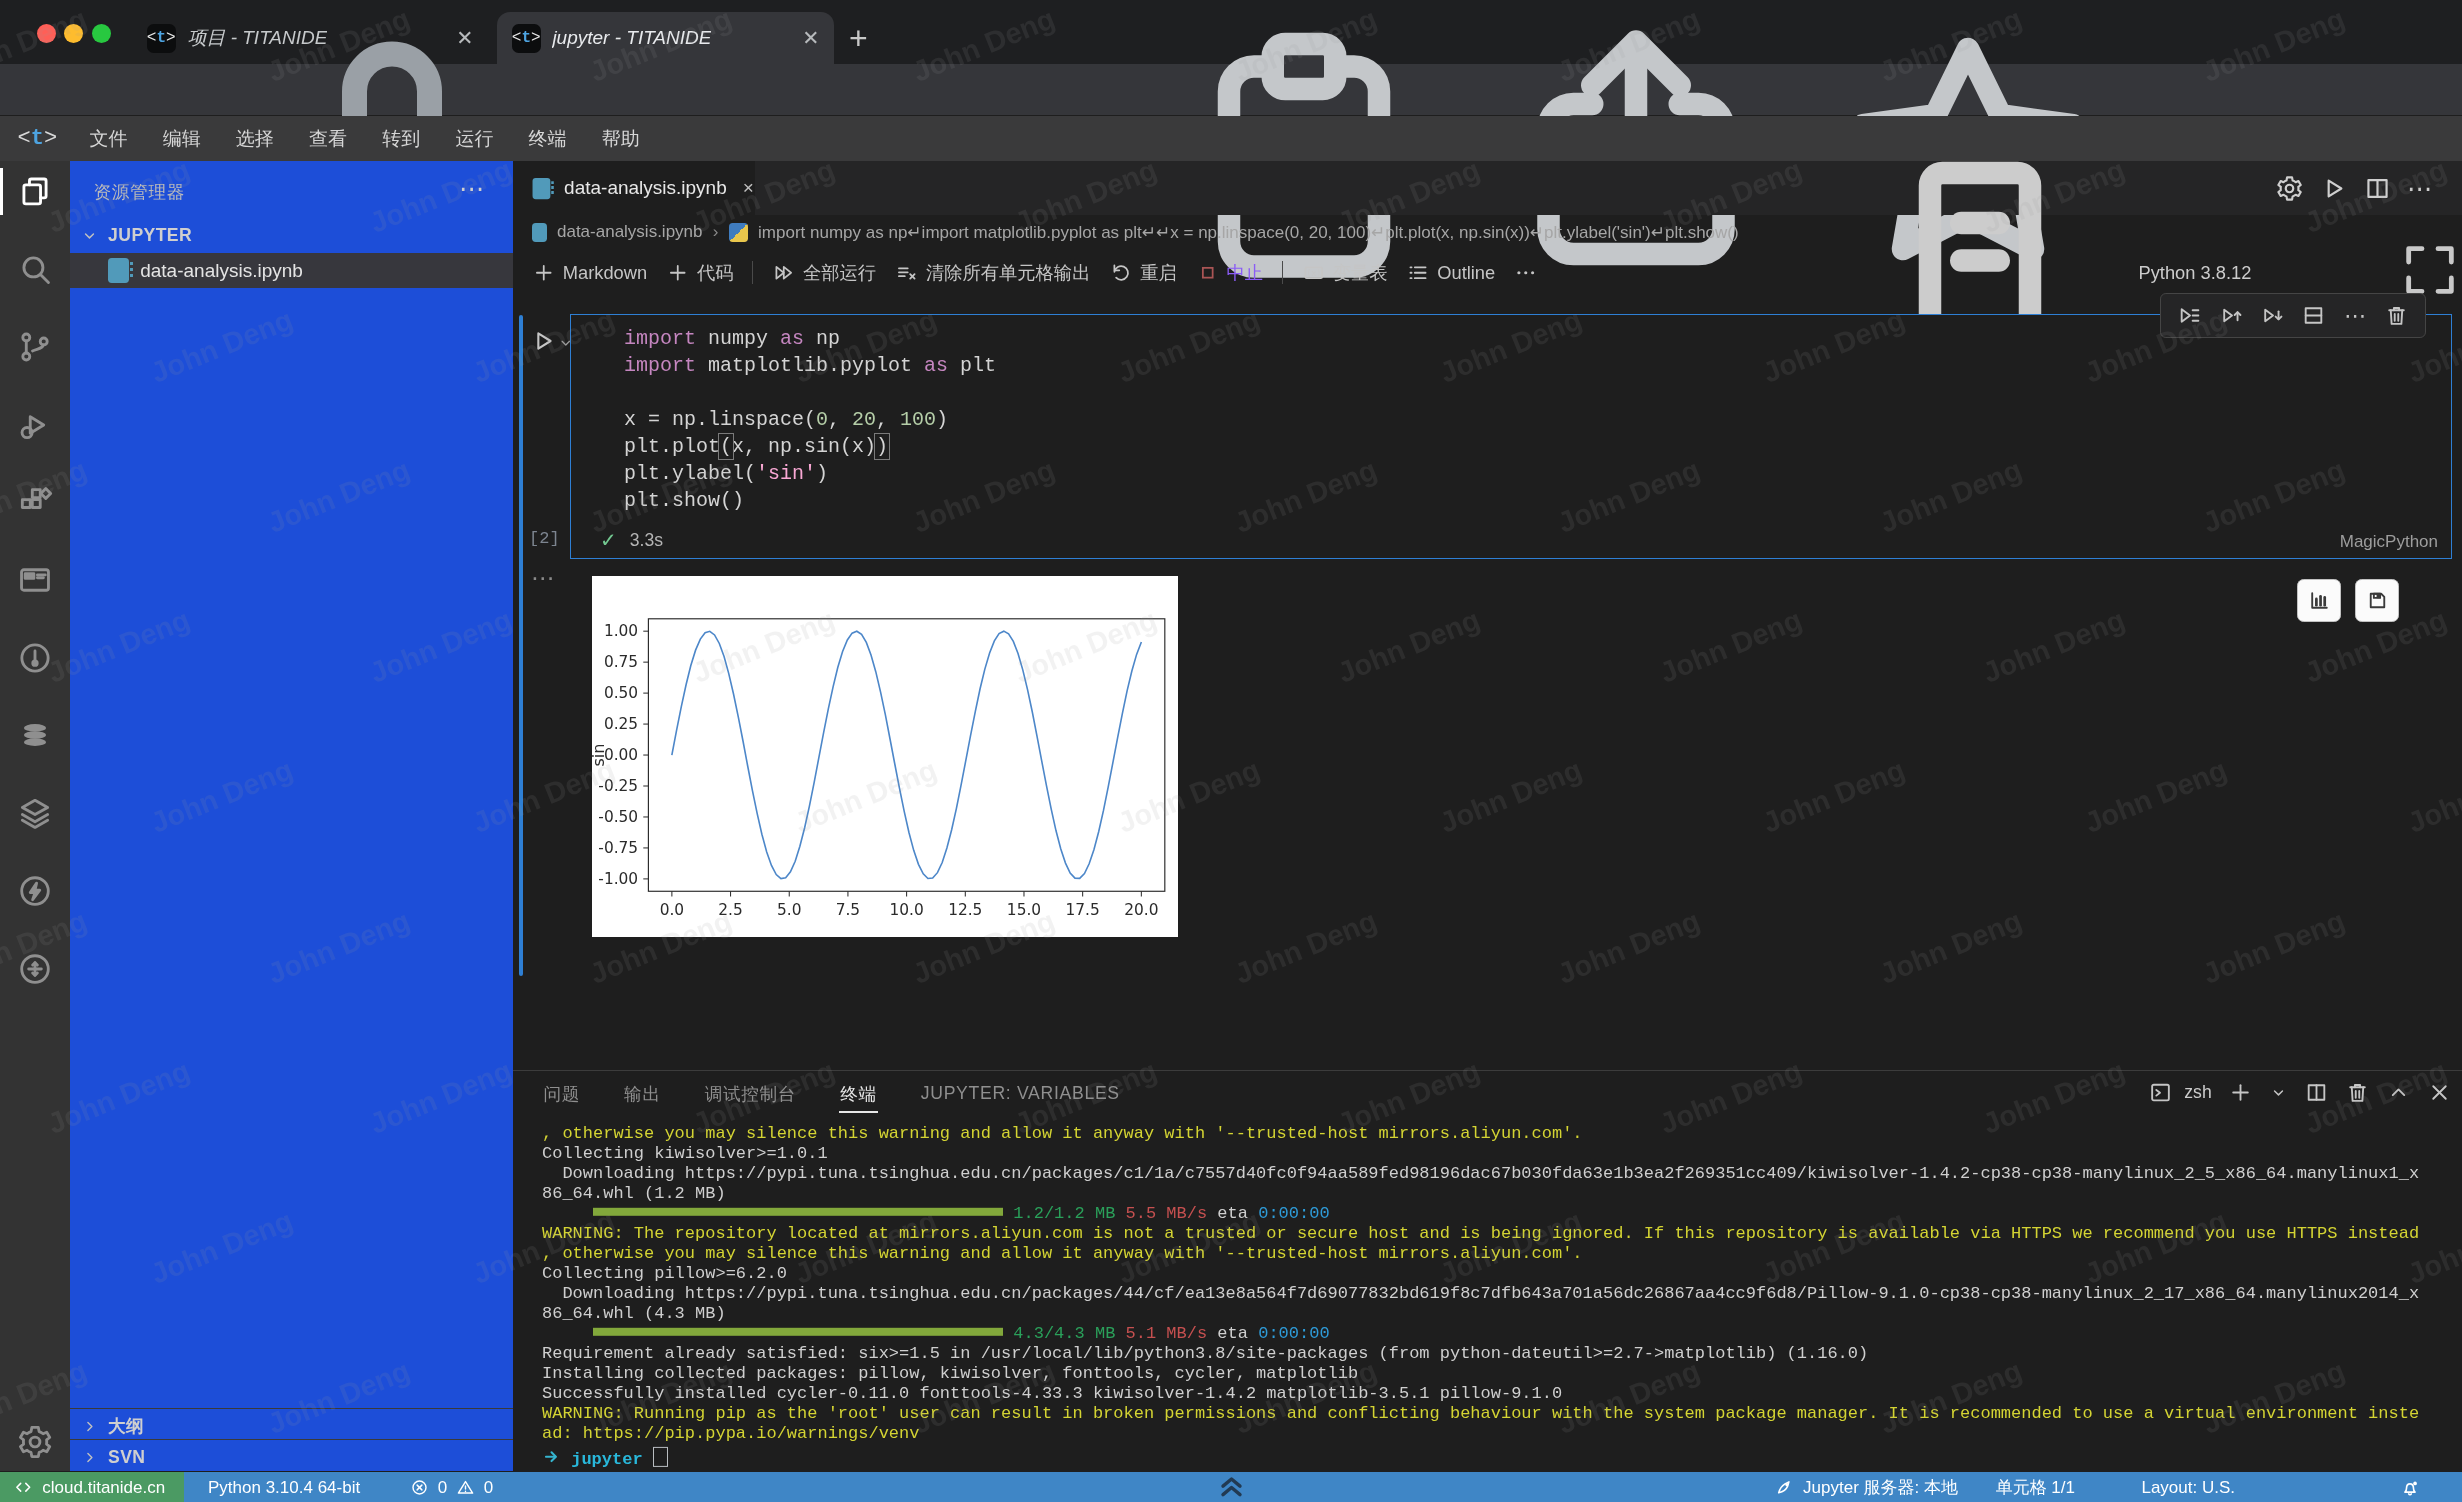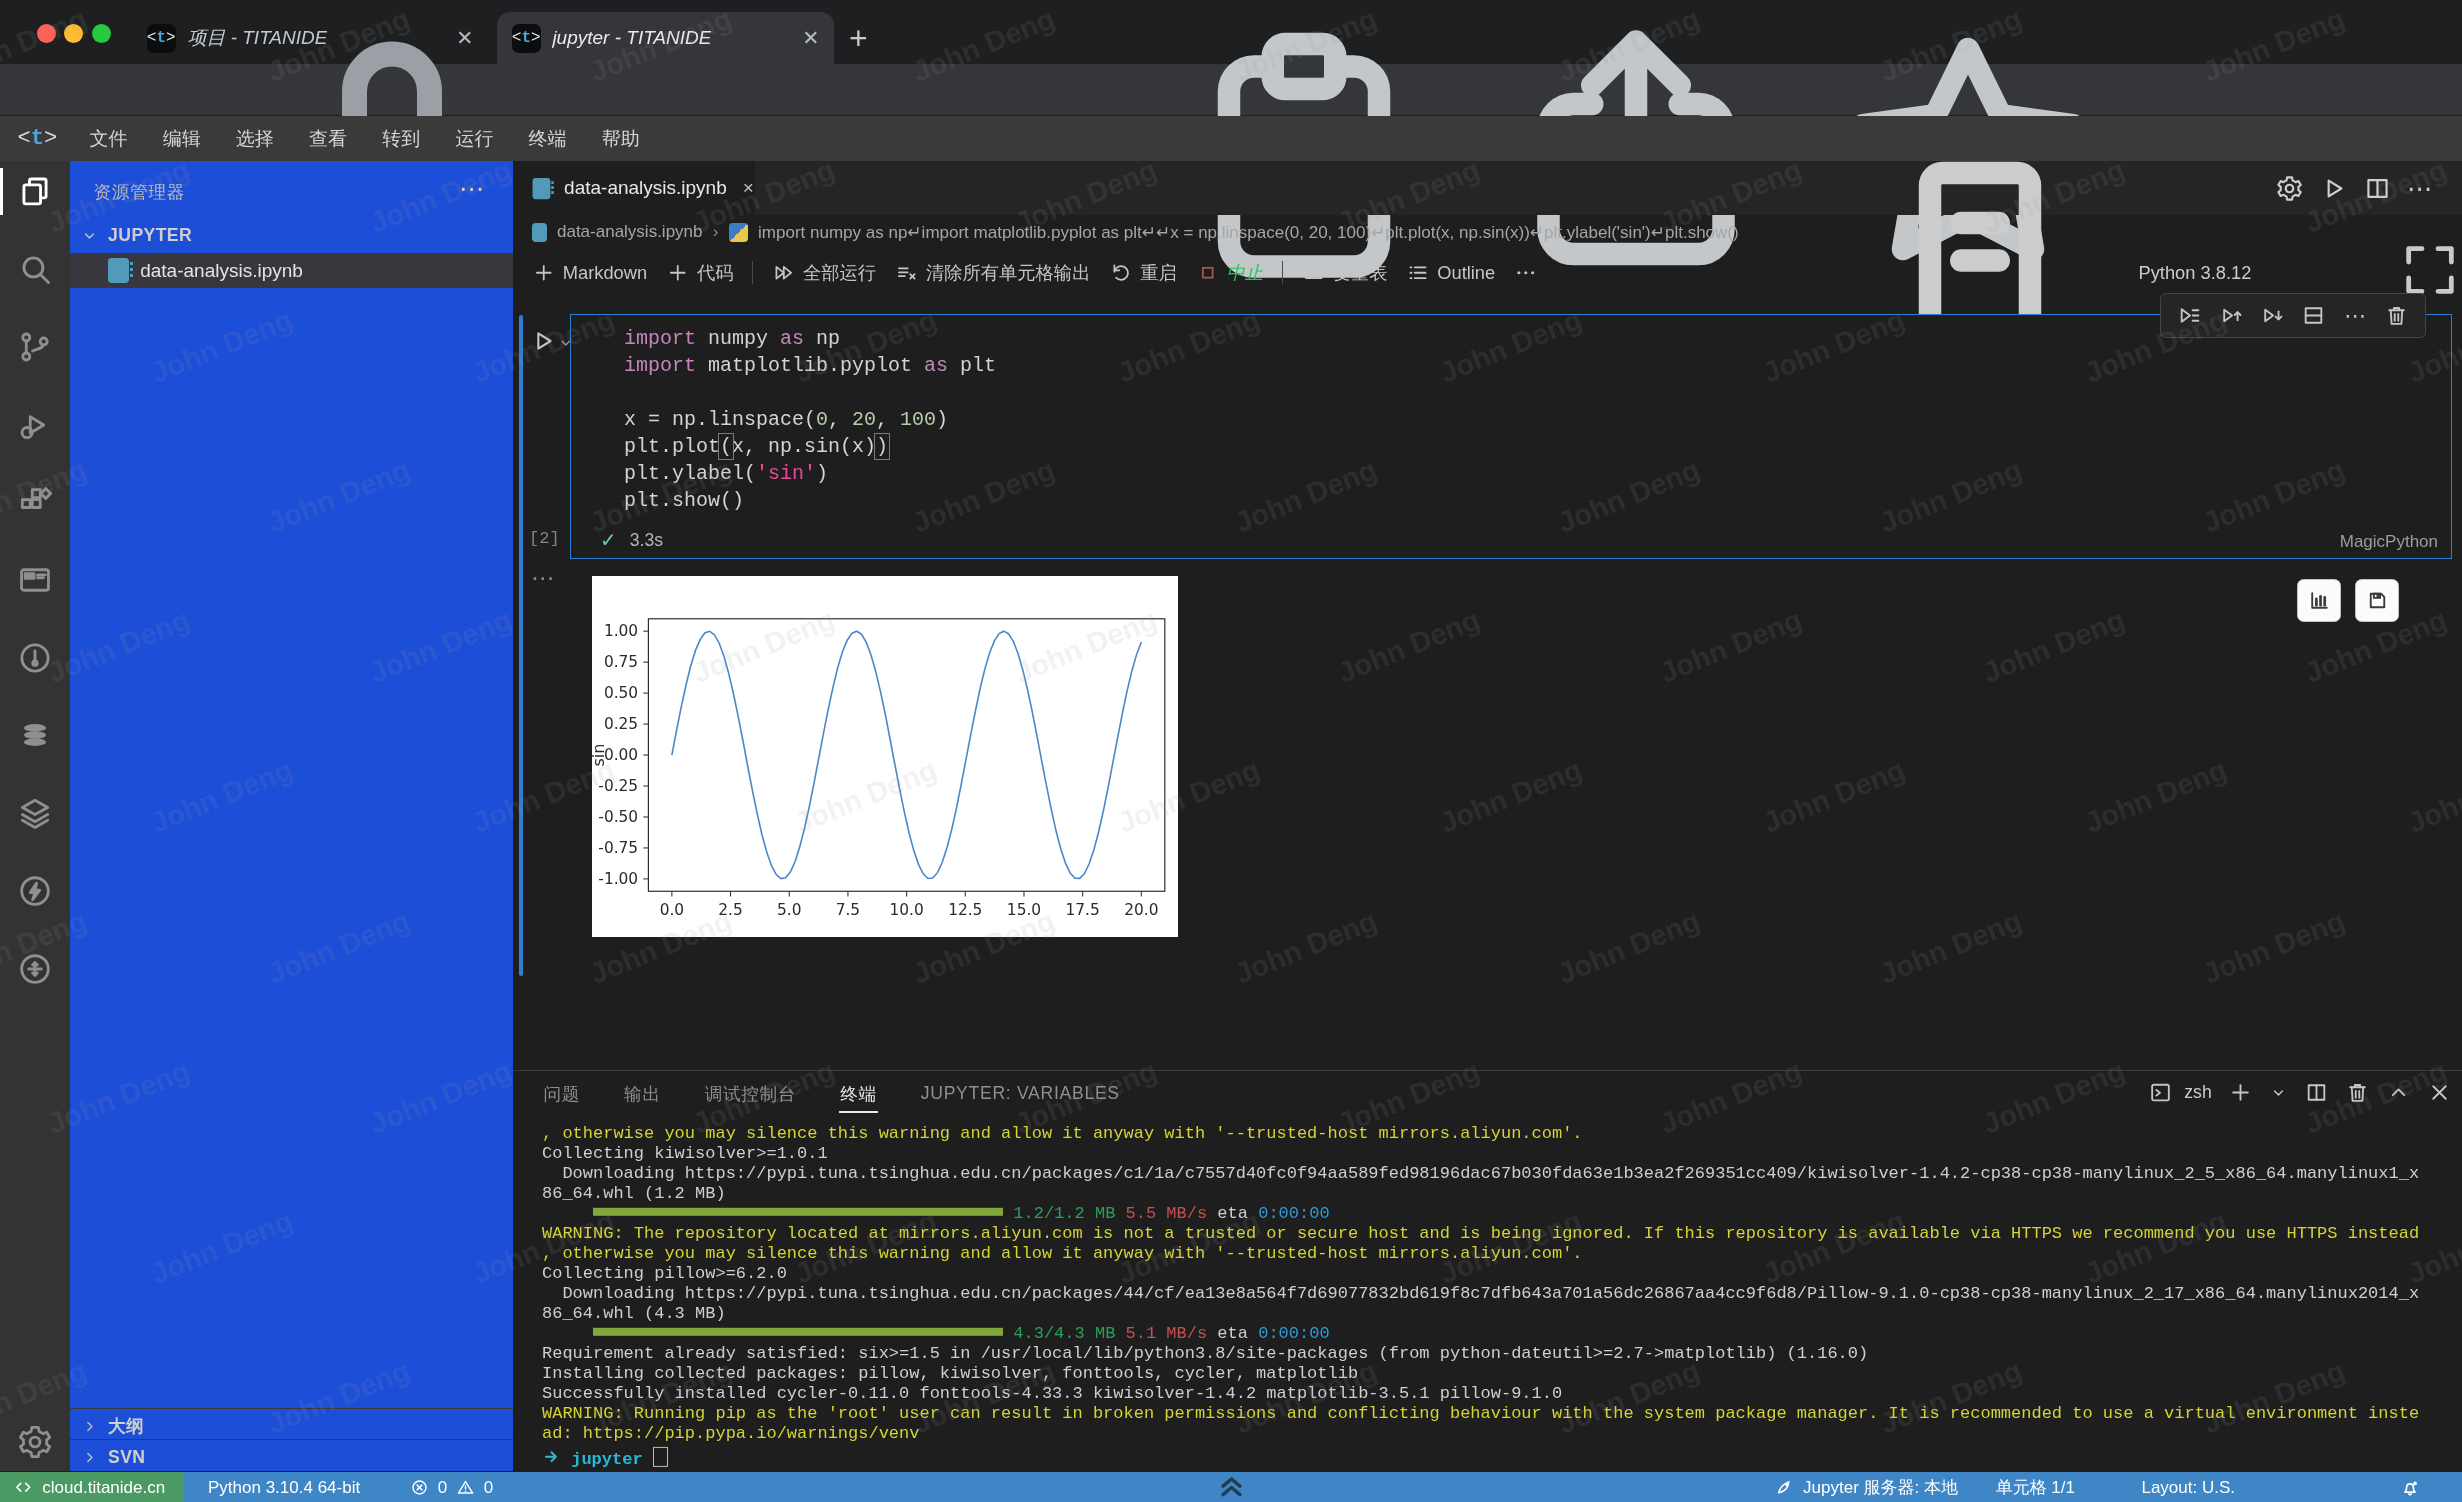--- a/index.html
+++ b/index.html
@@ -66,32 +66,32 @@
   #breadcrumb{left:513px;top:215px;width:1949px;height:34px;display:flex;align-items:center;color:#a6a6a6;font-size:17px;}
   #breadcrumb .nb-ico{width:14.7px;height:19px;margin-left:19px;}
   #breadcrumb .nb-ico:after{display:none;}
   #bc-file{margin-left:10.3px;}
   #bc-sep{margin:0 10.3px;color:#8a8a8a;}
   #py-ico{width:19px;height:19px;border-radius:3.7px;background:linear-gradient(135deg,#3f7cbf 50%,#e9c64c 50%);flex:none;}
   #bc-code{margin-left:10.3px;white-space:nowrap;overflow:hidden;max-width:1612px;}
   
   #nb-toolbar{left:513px;top:249px;width:1753px;height:47px;display:flex;align-items:center;}
   .tb-item{display:flex;align-items:center;gap:7.3px;margin-left:19px;color:#c5c5c5;font-size:18.3px;white-space:nowrap;}
-  .tb-item.disabled{color:#22c55e;font-style:italic;}
+  .tb-item.disabled{color:#8b5cf6;}
   .tb-item .ticon{width:23.5px;height:23.5px;}
   .tb-sep{width:0.7px;height:23.5px;background:#4a4a4a;margin-left:19px;}
   #kernel{position:absolute;right:14.7px;top:0;height:47px;display:flex;align-items:center;gap:8.8px;color:#cccccc;font-size:18.3px;}
   
   #cell-bar{left:519px;top:315px;width:3.7px;height:661px;background:#2e7fd4;border-radius:2.2px;}
   #run-btn{left:529px;top:327px;color:#c5c5c5;}
   #run-chev{left:557px;top:334px;color:#9a9a9a;}
   #cell{left:570px;top:314px;width:1882px;height:245px;border:1.5px solid #2e7fd4;background:#1e1e1e;box-sizing:border-box;}
   #code{position:absolute;left:53px;top:10.3px;font-family:"Liberation Mono","DejaVu Sans Mono",monospace;
     font-size:20px;line-height:27px;color:#d4d4d4;white-space:pre;}
-  .tk-k{color:#c586c0;} .tk-n{color:#b5cea8;} .tk-s{color:#ec4899;} .tk-d{color:#d4d4d4;}
+  .tk-k{color:#c586c0;} .tk-n{color:#b5cea8;} .tk-s{color:#f9a8d4;} .tk-d{color:#d4d4d4;}
   .tk-bm{outline:0.7px solid #7a7a7a;outline-offset:1.5px;}
   #cell-foot{position:absolute;left:29px;bottom:5.9px;display:flex;align-items:center;gap:13px;font-size:17.6px;color:#b5b5b5;}
   #check{color:#73c991;font-size:20px;}
   #lang{position:absolute;right:13px;bottom:5.9px;font-size:17px;color:#9d9d9d;}
   #exec{left:529px;top:529px;font-size:17px;color:#7d8590;font-family:"Liberation Mono","DejaVu Sans Mono",monospace;}
   #cell-tools{left:2160px;top:293px;width:264px;height:43px;background:#252526;border:1.5px solid #454545;border-radius:5.9px;
     display:flex;align-items:center;justify-content:space-evenly;color:#c5c5c5;}
   .ct-ico{width:25px;height:25px;}
   
   #out-more{left:531px;top:564px;font-size:23.5px;color:#8a8a8a;letter-spacing:1.5px;}

